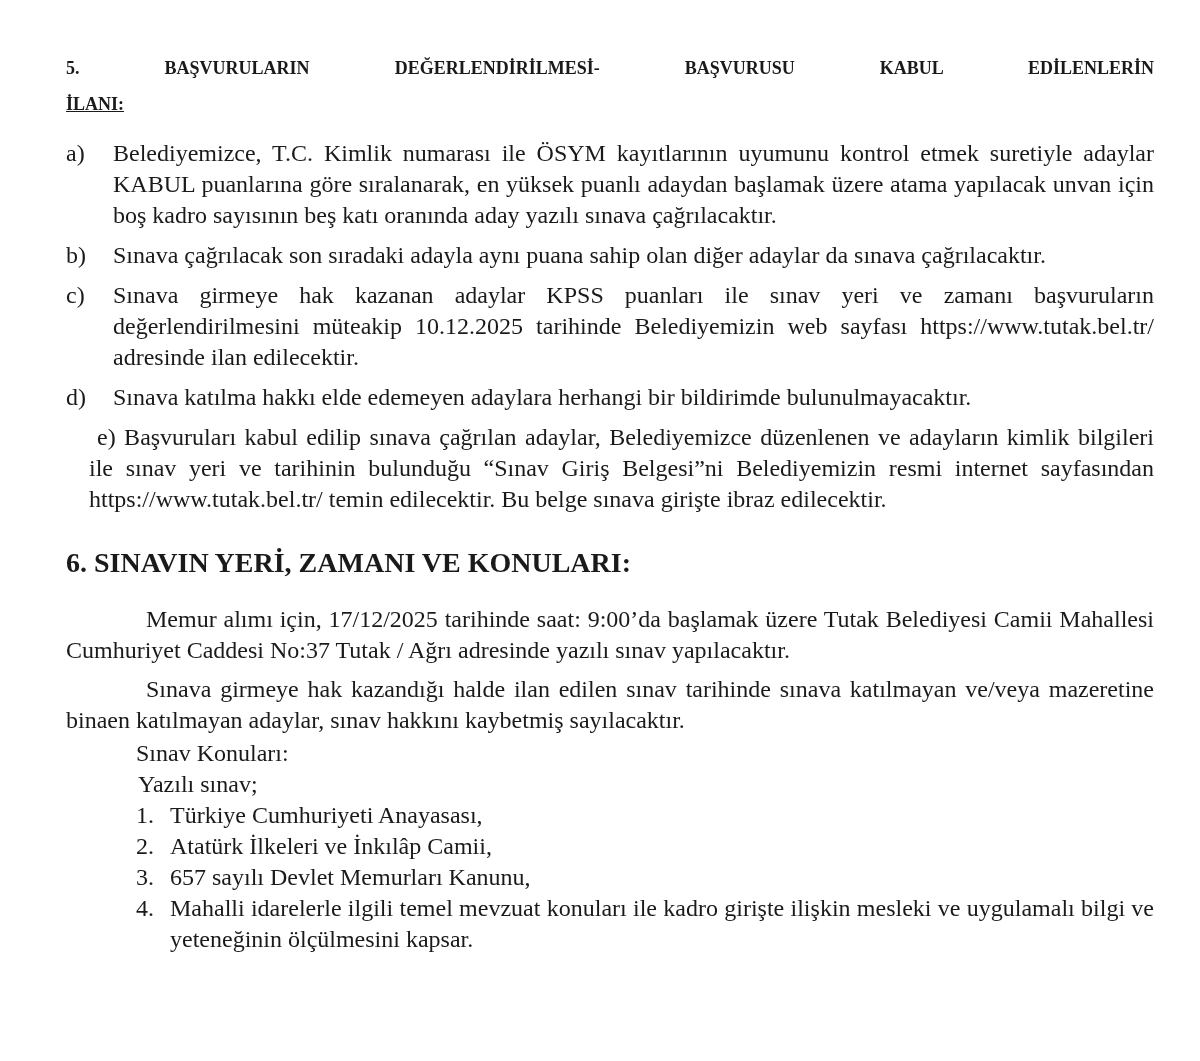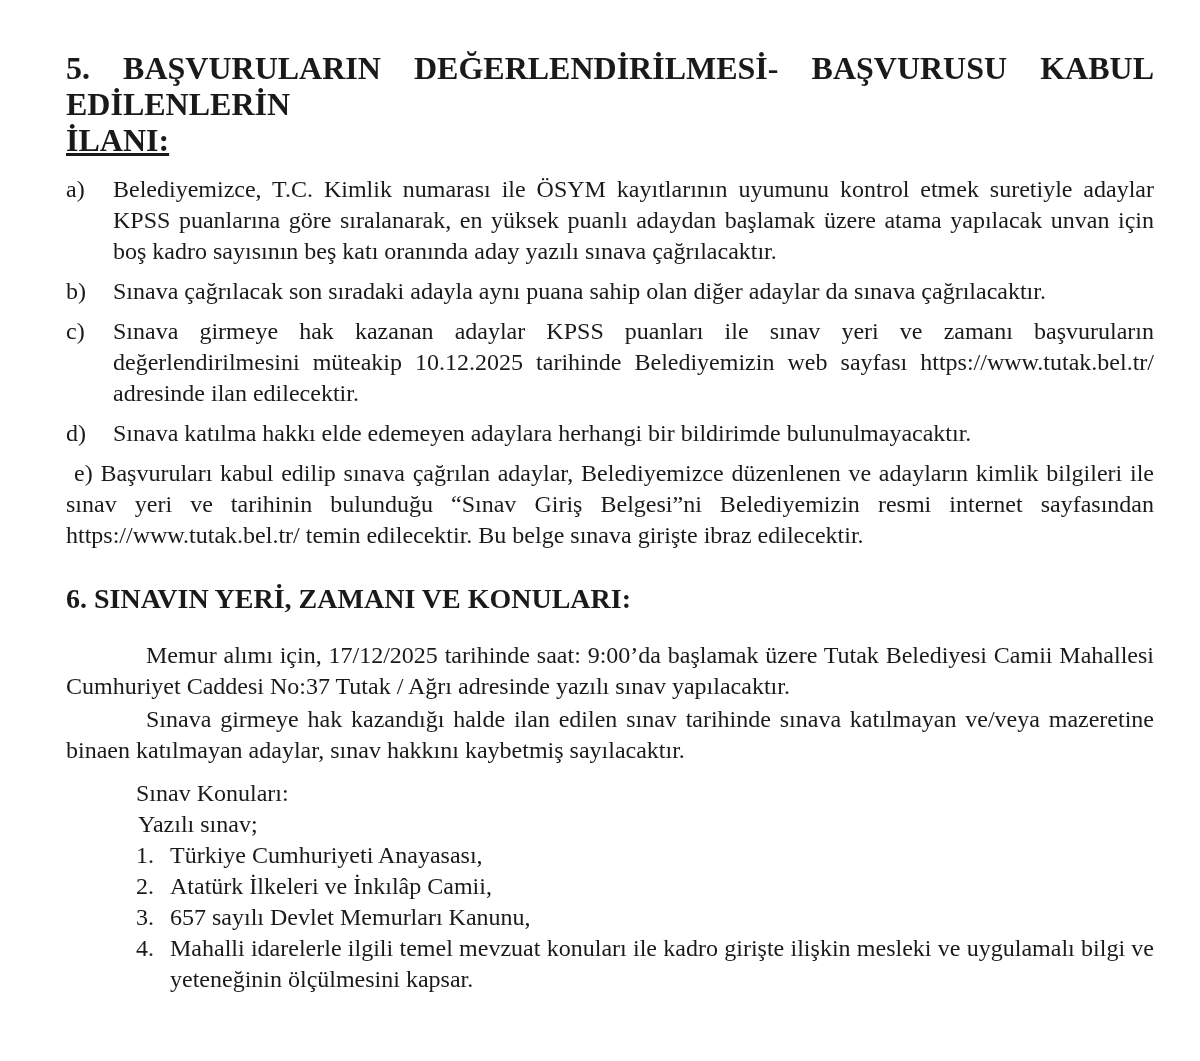--- a/index.html
+++ b/index.html
@@ -18,21 +18,21 @@
       line-height: 31px;
     }
     .page {
       position: absolute;
       left: 66px;
       top: 50px;
       width: 1088px;
     }
     .heading {
       font-weight: bold;
-      font-size: 32px;
+      font-size: 18px;
       line-height: 36px;
       margin: 0;
       text-align: justify;
       text-align-last: left;
     }
     .heading .line1 {
       display: block;
       text-align: justify;
       text-align-last: justify;
       word-spacing: 4px;
@@ -48,41 +48,42 @@
       width: 47px;
       flex: 0 0 47px;
     }
     .item .text {
       flex: 1;
       text-align: justify;
     }
     .para-item {
       text-align: justify;
       text-indent: 8px;
+      margin-left: 23px;
     }
     .para-item.f {
       text-indent: 12px;
       margin-top: 0;
     }
 
     .heading2 {
       font-weight: bold;
       font-size: 28px;
       line-height: 36px;
       margin-top: 30px;
     }
     .body-para {
       text-align: justify;
       text-indent: 80px;
     }
     .body-para.first { margin-top: 20px; }
-    .body-para.second { margin-top: 2px; }
+    .body-para.second { margin-top: 8px; }
 
     .subjects {
-      margin-top: 12px;
+      margin-top: 2px;
       padding-left: 70px;
     }
     .subjects .sub-label { display: block; }
     .subjects .sub-label.indent1 { padding-left: 0; }
     .subjects .sub-label.indent2 { padding-left: 2px; }
     .olist { margin: 0; padding: 0; list-style: none; }
     .olist li {
       display: flex;
     }
     .olist li .num { width: 34px; flex: 0 0 34px; }
@@ -94,21 +95,21 @@
 <div class="page">
 
   <h2 class="heading">
     <span class="line1">5. BAŞVURULARIN DEĞERLENDİRİLMESİ- BAŞVURUSU KABUL EDİLENLERİN</span>
     <span class="line2">İLANI:</span>
   </h2>
 
   <div class="items">
     <div class="item">
       <span class="label">a)</span>
-      <span class="text">Belediyemizce, T.C. Kimlik numarası ile ÖSYM kayıtlarının uyumunu kontrol etmek suretiyle adaylar KPSS puanlarına göre sıralanarak, en yüksek puanlı adaydan başlamak üzere atama yapılacak unvan için boş kadro sayısının beş katı oranında aday yazılı sınava çağrılacaktır.</span>
+      <span class="text">Belediyemizce, T.C. Kimlik numarası ile ÖSYM kayıtlarının uyumunu kontrol etmek suretiyle adaylar KABUL puanlarına göre sıralanarak, en yüksek puanlı adaydan başlamak üzere atama yapılacak unvan için boş kadro sayısının beş katı oranında aday yazılı sınava çağrılacaktır.</span>
     </div>
     <div class="item">
       <span class="label">b)</span>
       <span class="text">Sınava çağrılacak son sıradaki adayla aynı puana sahip olan diğer adaylar da sınava çağrılacaktır.</span>
     </div>
     <div class="item">
       <span class="label">c)</span>
       <span class="text">Sınava girmeye hak kazanan adaylar KPSS puanları ile sınav yeri ve zamanı başvuruların değerlendirilmesini müteakip 10.12.2025 tarihinde Belediyemizin web sayfası https://www.tutak.bel.tr/ adresinde ilan edilecektir.</span>
     </div>
     <div class="item">

